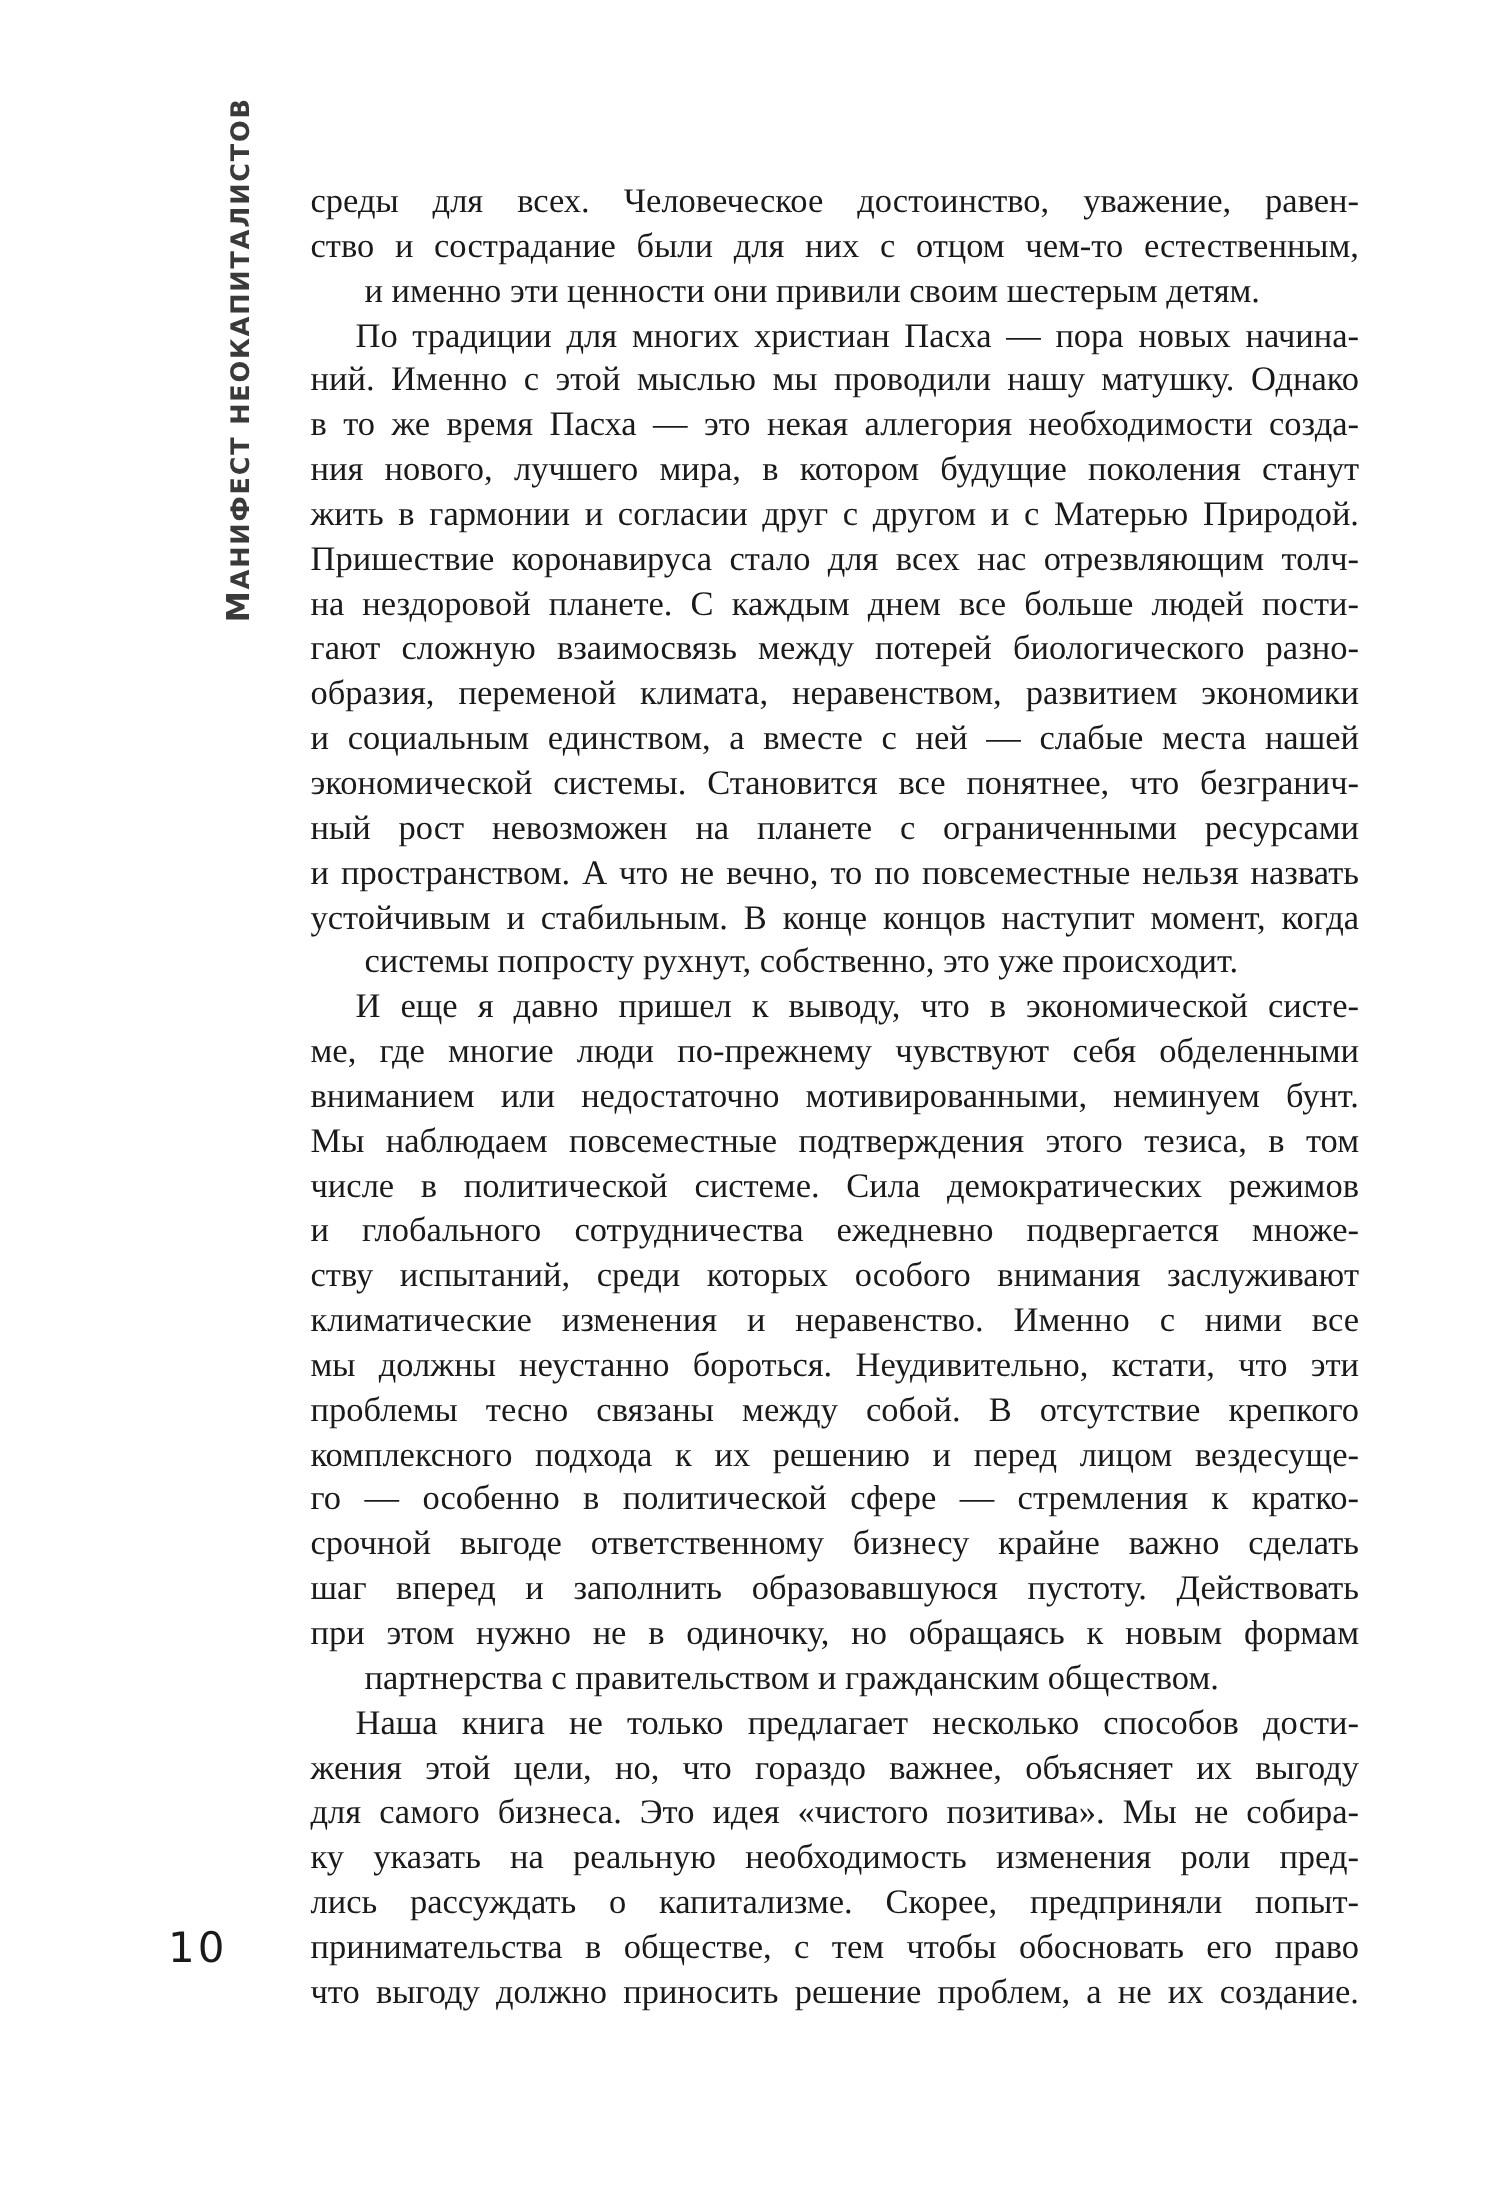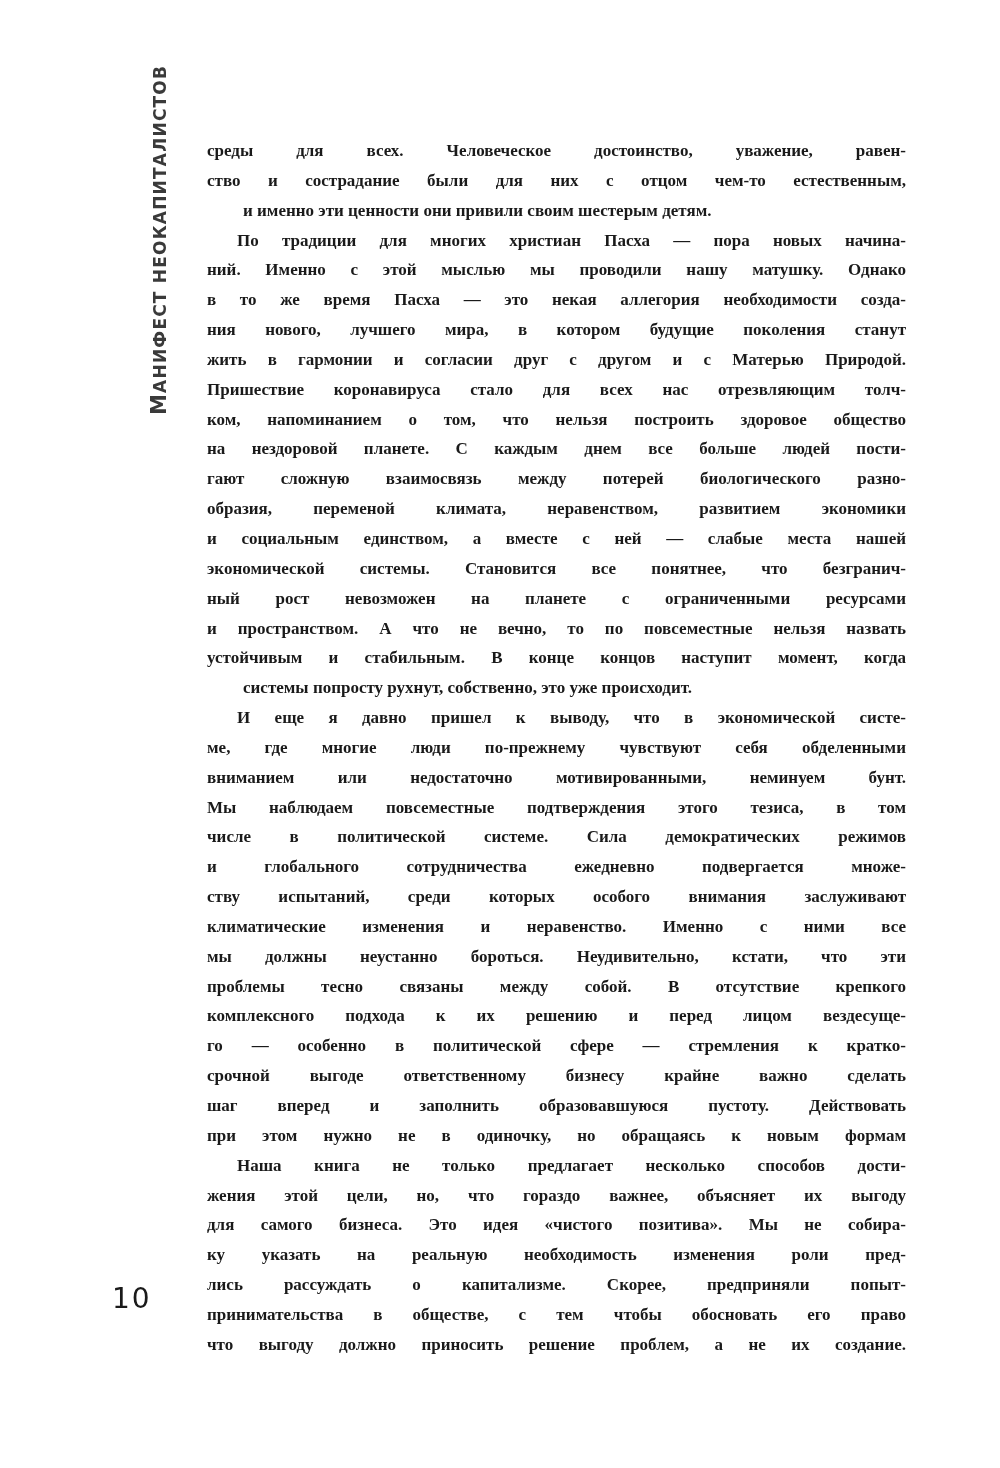--- a/index.html
+++ b/index.html
@@ -35,25 +35,24 @@
       color: #3a3a3a;
       line-height: 22px;
       width: 292px;
     }
     .running-header .cap {
       font-size: 21px;
     }
     .text-block {
       position: absolute;
       left: 207px;
-      top: 136px;
+      top: 119px;
       width: 699px;
-      font-size: 17px;
+      font-size: 23px;
       line-height: 29.85px;
-      font-weight: bold;
     }
     .text-block .line {
       display: block;
       text-align: justify;
       text-align-last: justify;
       white-space: nowrap;
       overflow: visible;
     }
     .text-block .line.last {
       text-align-last: left;
@@ -88,21 +87,20 @@
       <span class="line last">и именно эти ценности они привили своим шестерым детям.</span>
     </div>
 
     <div class="paragraph">
       <span class="line indent">По традиции для многих христиан Пасха — пора новых начина-</span>
       <span class="line">ний. Именно с этой мыслью мы проводили нашу матушку. Однако</span>
       <span class="line">в то же время Пасха — это некая аллегория необходимости созда-</span>
       <span class="line">ния нового, лучшего мира, в котором будущие поколения станут</span>
       <span class="line">жить в гармонии и согласии друг с другом и с Матерью Природой.</span>
       <span class="line">Пришествие коронавируса стало для всех нас отрезвляющим толч-</span>
-      <span class="line">ком, напоминанием о том, что нельзя построить здоровое общество</span>
       <span class="line">на нездоровой планете. С каждым днем все больше людей пости-</span>
       <span class="line">гают сложную взаимосвязь между потерей биологического разно-</span>
       <span class="line">образия, переменой климата, неравенством, развитием экономики</span>
       <span class="line">и социальным единством, а вместе с ней — слабые места нашей</span>
       <span class="line">экономической системы. Становится все понятнее, что безгранич-</span>
       <span class="line">ный рост невозможен на планете с ограниченными ресурсами</span>
       <span class="line">и пространством. А что не вечно, то по повсеместные нельзя назвать</span>
       <span class="line">устойчивым и стабильным. В конце концов наступит момент, когда</span>
       <span class="line last">системы попросту рухнут, собственно, это уже происходит.</span>
     </div>
@@ -116,20 +114,21 @@
       <span class="line">и глобального сотрудничества ежедневно подвергается множе-</span>
       <span class="line">ству испытаний, среди которых особого внимания заслуживают</span>
       <span class="line">климатические изменения и неравенство. Именно с ними все</span>
       <span class="line">мы должны неустанно бороться. Неудивительно, кстати, что эти</span>
       <span class="line">проблемы тесно связаны между собой. В отсутствие крепкого</span>
       <span class="line">комплексного подхода к их решению и перед лицом вездесуще-</span>
       <span class="line">го — особенно в политической сфере — стремления к кратко-</span>
       <span class="line">срочной выгоде ответственному бизнесу крайне важно сделать</span>
       <span class="line">шаг вперед и заполнить образовавшуюся пустоту. Действовать</span>
       <span class="line">при этом нужно не в одиночку, но обращаясь к новым формам</span>
+      <span class="line last">партнерства с правительством и гражданским обществом.</span>
     </div>
 
     <div class="paragraph">
       <span class="line indent">Наша книга не только предлагает несколько способов дости-</span>
       <span class="line">жения этой цели, но, что гораздо важнее, объясняет их выгоду</span>
       <span class="line">для самого бизнеса. Это идея «чистого позитива». Мы не собира-</span>
       <span class="line">ку указать на реальную необходимость изменения роли пред-</span>
       <span class="line">лись рассуждать о капитализме. Скорее, предприняли попыт-</span>
       <span class="line">принимательства в обществе, с тем чтобы обосновать его право</span>
       <span class="line">что выгоду должно приносить решение проблем, а не их создание.</span>

